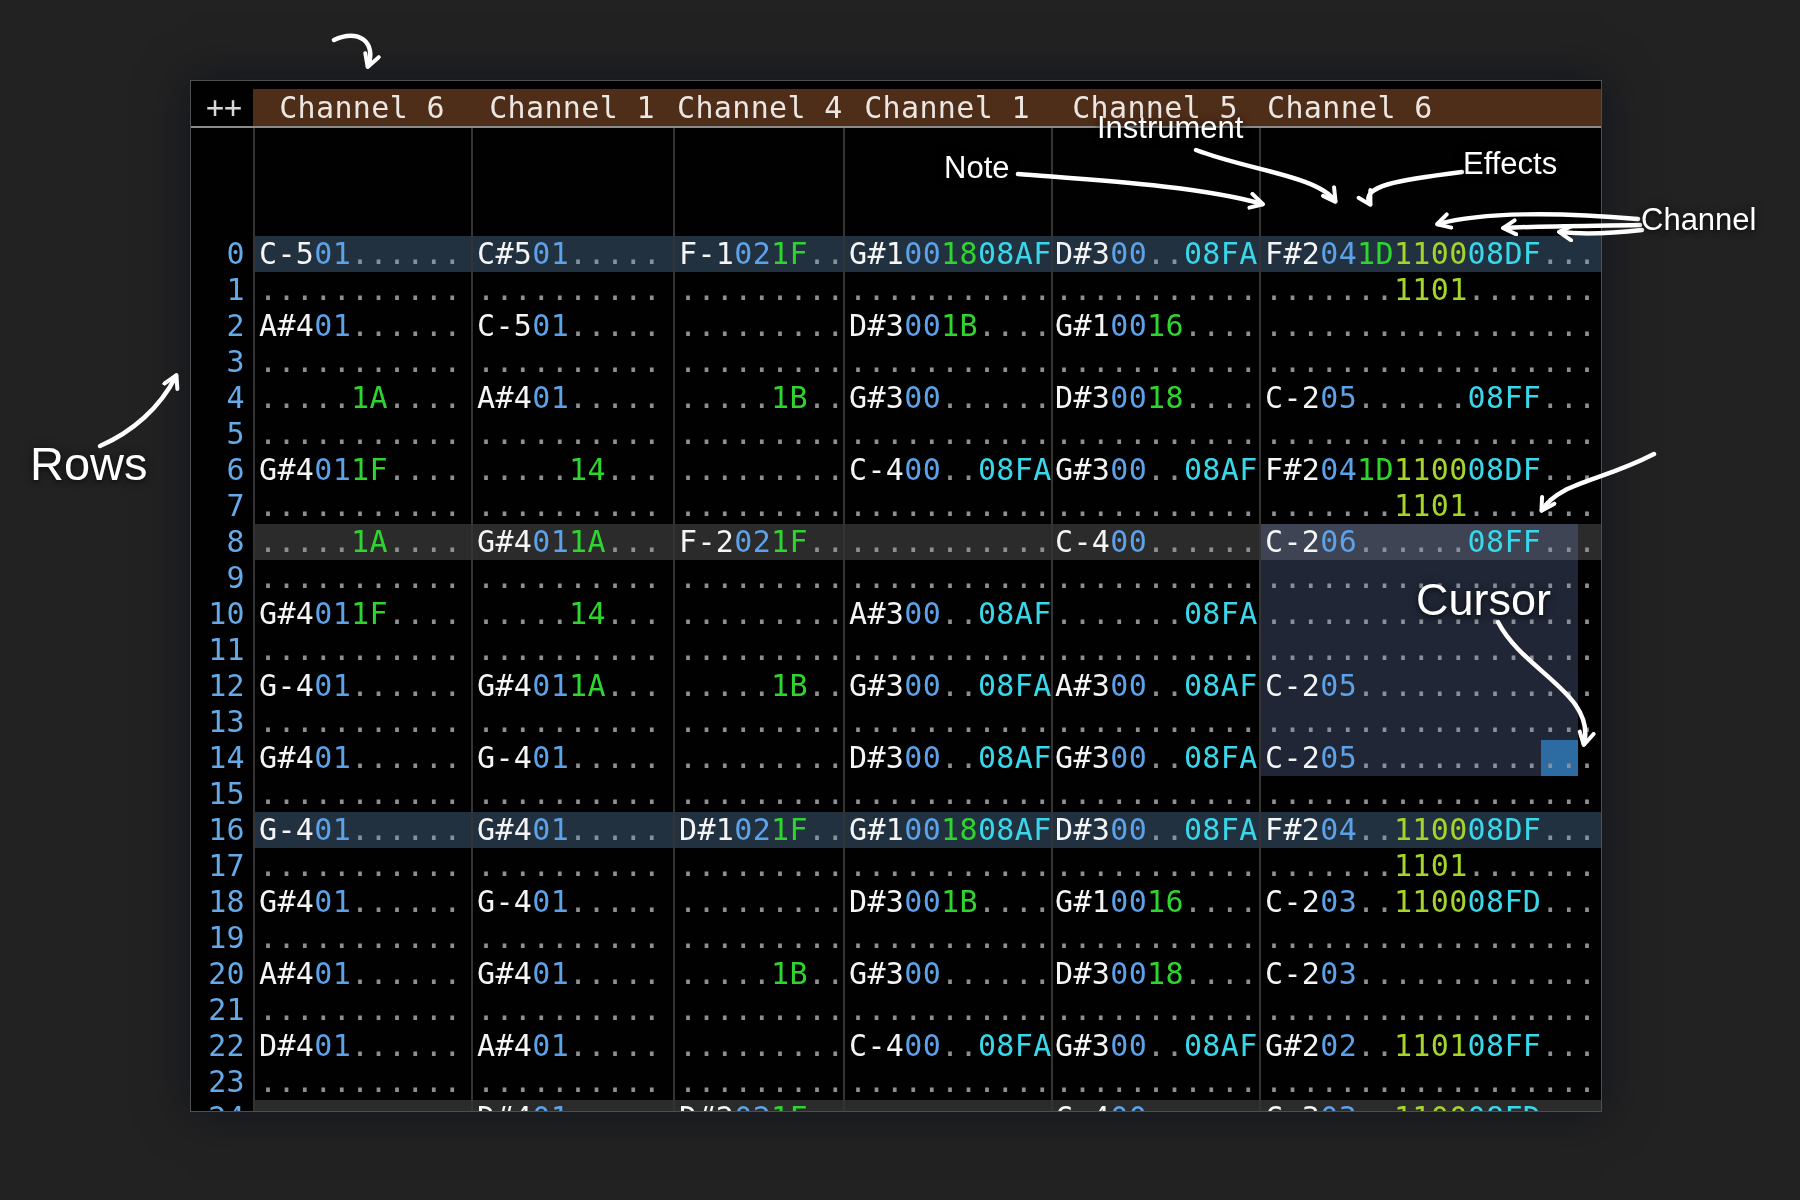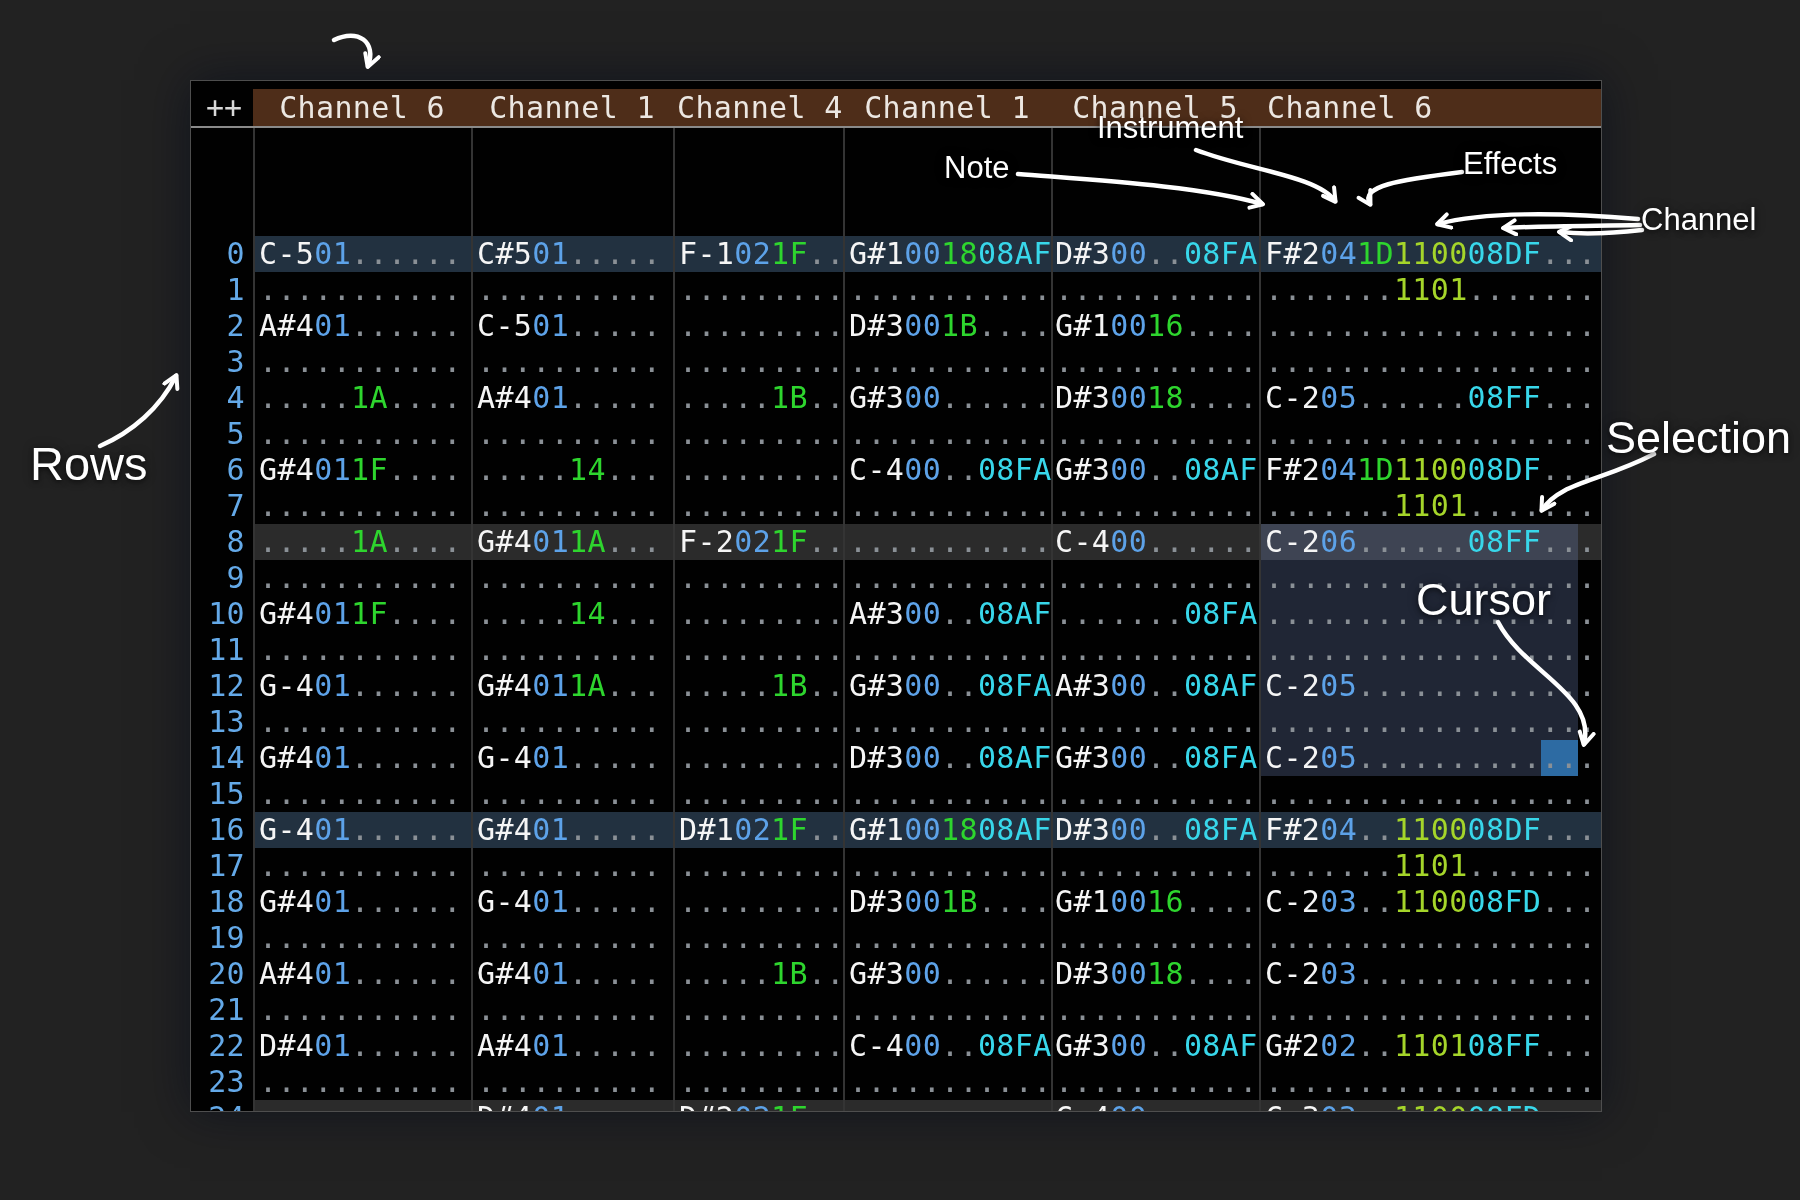--- a/index.html
+++ b/index.html
@@ -138,15 +138,14 @@
       <path d="M1654,454 C1600,482 1560,482 1542,510" marker-end="url(#ah)"></path>
       <path d="M1498,622 C1524,672 1596,694 1584,744" marker-end="url(#ah)"></path>
     </g>
   </svg>
 
   <div class="lbl" id="lbl-rows">Rows</div>
   <div class="lbl" id="lbl-note">Note</div>
   <div class="lbl" id="lbl-instrument">Instrument</div>
   <div class="lbl" id="lbl-volume">Effects</div>
   <div class="lbl" id="lbl-effects">Channel</div>
-  <div class="lbl" id="lbl-selection">Selection</div>
   <div class="lbl" id="lbl-cursor">Cursor</div>
 </div>
 
 </body></html>

